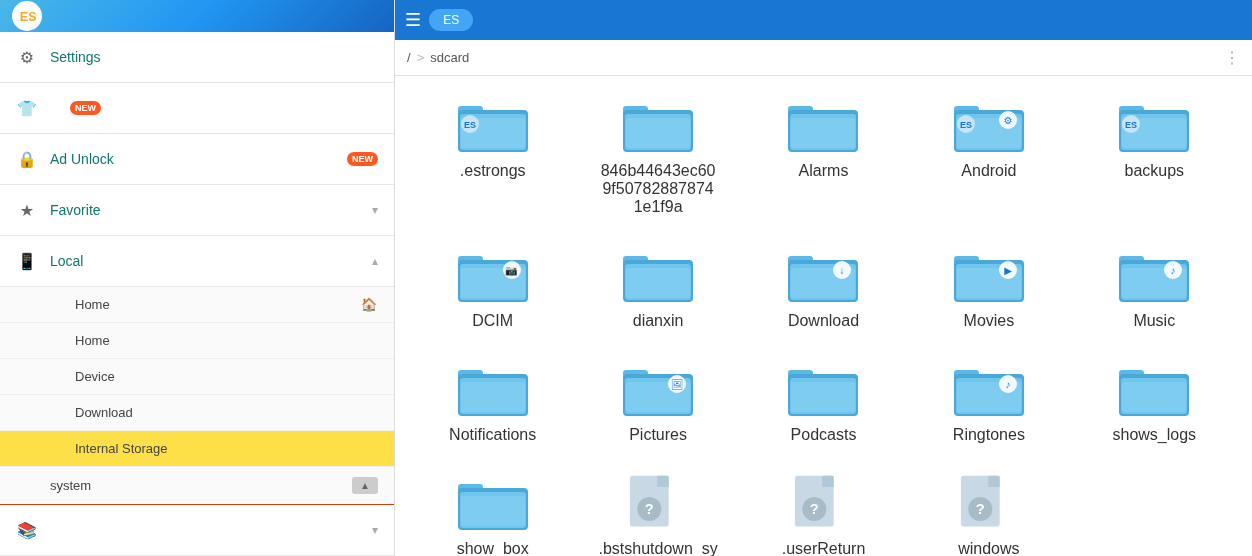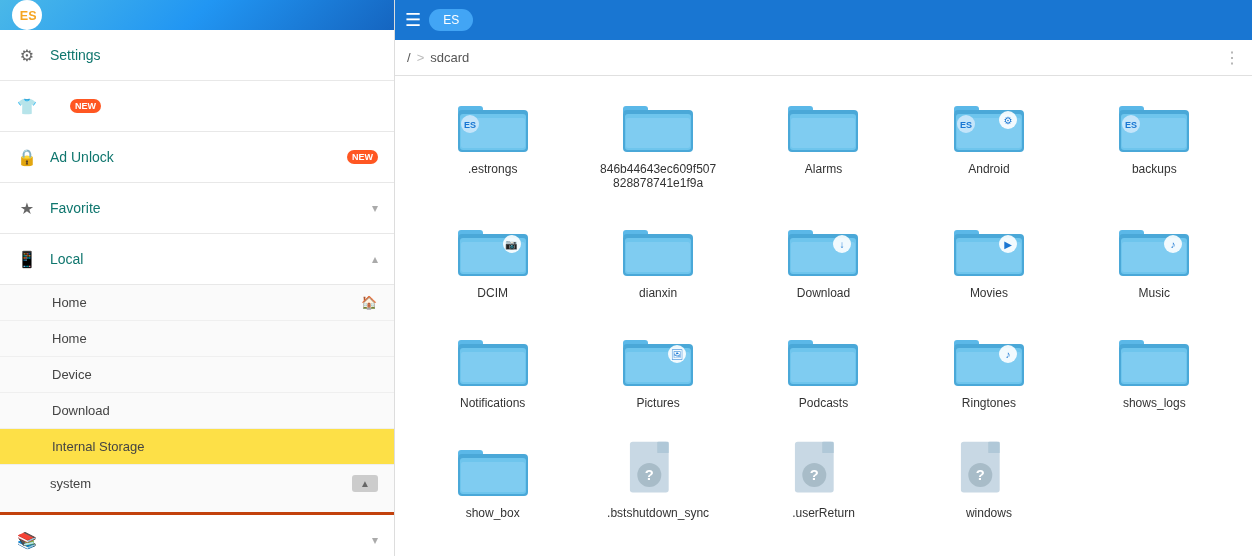--- a/index.html
+++ b/index.html
@@ -55,38 +55,38 @@
       margin-left: 20px;
       font-weight: bold;
     }
     .chevron { color: #aaa; font-size: 12px; margin-left: auto; }
 
     
     .sub-items { background: #fafafa; }
     .sub-item {
       display: flex;
       align-items: flex-start;
-      padding: 10px 16px 10px 52px;
+      padding: 10px 16px 10px 75px;
       cursor: pointer;
       font-size: 13px;
       color: #444;
       border-bottom: 1px solid #efefef;
     }
     .sub-item.active { background: #fde047; }
     .sub-item .home-icon { margin-left: auto; color: #999; }
 
     
     .sub-item-system {
       display: flex;
       align-items: center;
-      padding: 10px 16px 20px 50px;
+      padding: 10px 16px 10px 50px;
       cursor: pointer;
       font-size: 13px;
       color: #444;
-      border-bottom: 3px solid #c2410c;
+      border-bottom: 1px solid #c2410c;
       justify-content: center;
     }
     .scroll-btn {
       margin-left: auto;
       background: #ccc;
       border-radius: 3px;
       padding: 3px 8px;
       font-size: 10px;
       color: #666;
     }
@@ -149,21 +149,21 @@
       padding: 10px 8px;
       cursor: pointer;
       border-radius: 4px;
     }
     .file-item .file-icon {
       width: 70px; height: 60px;
       position: relative;
       margin-bottom: 6px;
     }
     .file-item .file-label {
-      font-size: 12px;
+      font-size: 16px;
       color: #333;
       text-align: center;
       word-break: break-all;
       max-width: 120px;
     }
 
     
     .folder-svg { width: 70px; height: 60px; }
 
     

